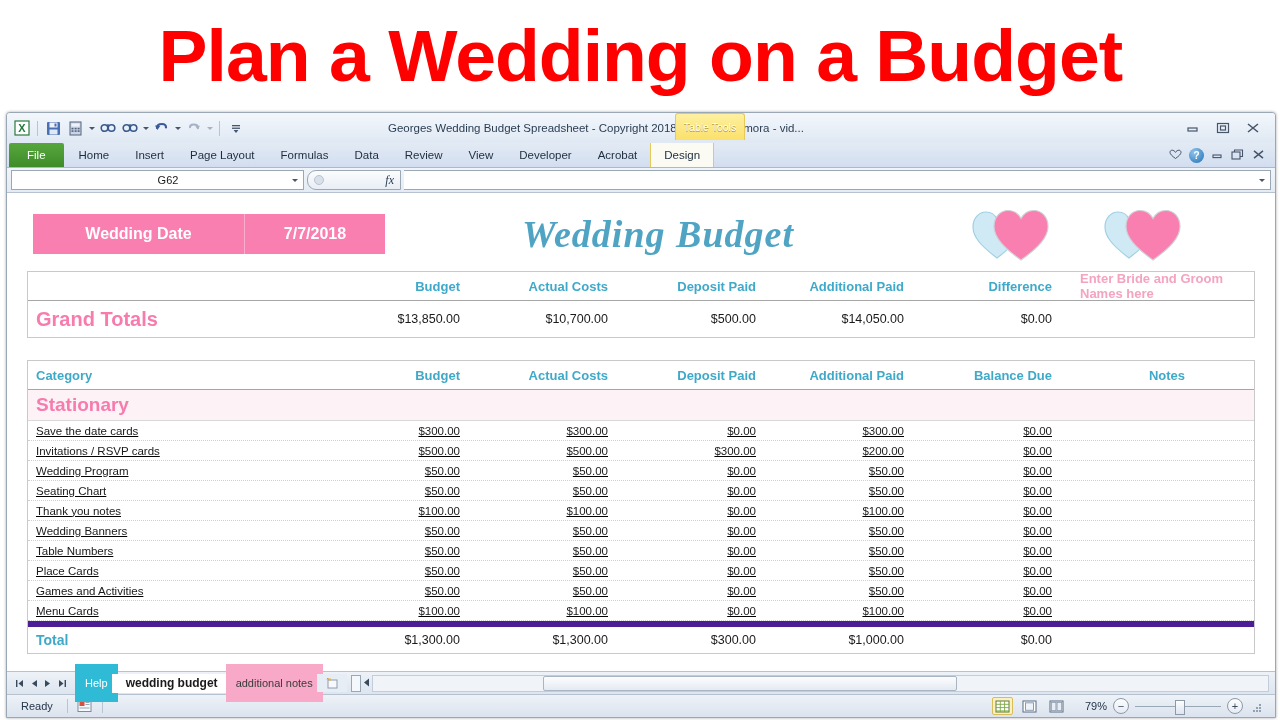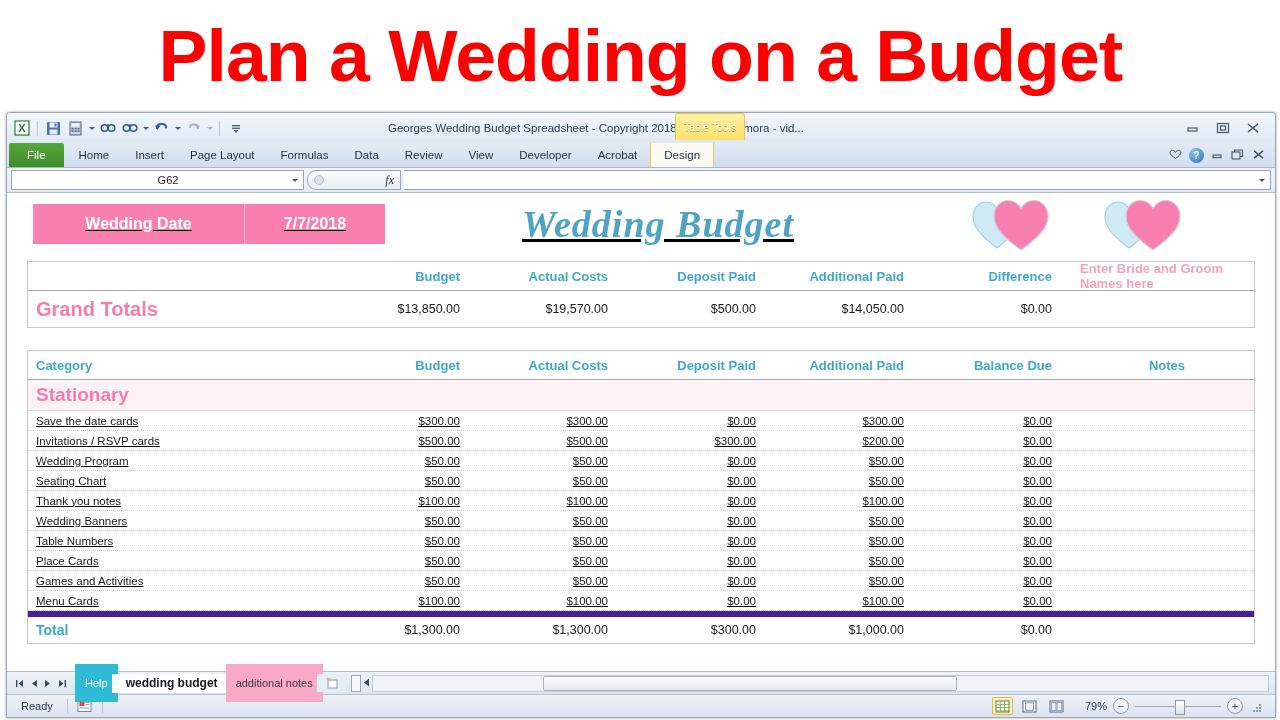--- a/index.html
+++ b/index.html
@@ -104,21 +104,21 @@
     display:flex;align-items:center;padding-left:5px;font-size:11px;position:relative;
   }
   .formula-input .caret{position:absolute;right:5px;}
 
   
   .grid{
     flex:1;background:#ffffff;position:relative;overflow:hidden;
     padding:0 10px;
   }
 
-  .top-row{display:flex;align-items:center;height:62px;text-decoration:underline;}
+  .top-row{display:flex;align-items:center;height:62px;padding-top:10px;}
   .wd-banner{
     display:flex;height:40px;background:#F97FB0;width:352px;margin-left:16px;
   }
   .wd-label{
     flex:1;display:flex;align-items:center;justify-content:center;
     color:#ffffff;font-weight:bold;font-size:16px;
     border-right:1px solid #fbaecb;
   }
   .wd-date{
     width:140px;display:flex;align-items:center;justify-content:center;
@@ -393,21 +393,21 @@
           <div class="c-num hdr-txt">Budget</div>
           <div class="c-num hdr-txt">Actual Costs</div>
           <div class="c-num hdr-txt">Deposit Paid</div>
           <div class="c-num hdr-txt">Additional Paid</div>
           <div class="c-num hdr-txt">Difference</div>
           <div class="c-notes hdr-pink">Enter Bride and Groom Names here</div>
         </div>
         <div class="trow gt">
           <div class="c-cat gt-title">Grand Totals</div>
           <div class="c-num num">$13,850.00</div>
-          <div class="c-num num">$19,570.00</div>
+          <div class="c-num num">$10,700.00</div>
           <div class="c-num num">$500.00</div>
           <div class="c-num num">$14,050.00</div>
           <div class="c-num num">$0.00</div>
           <div class="c-notes"></div>
         </div>
       </div>
 
       <div class="tbl2">
         <div class="trow hdr2">
           <div class="c-cat hdr-txt">Category</div>

